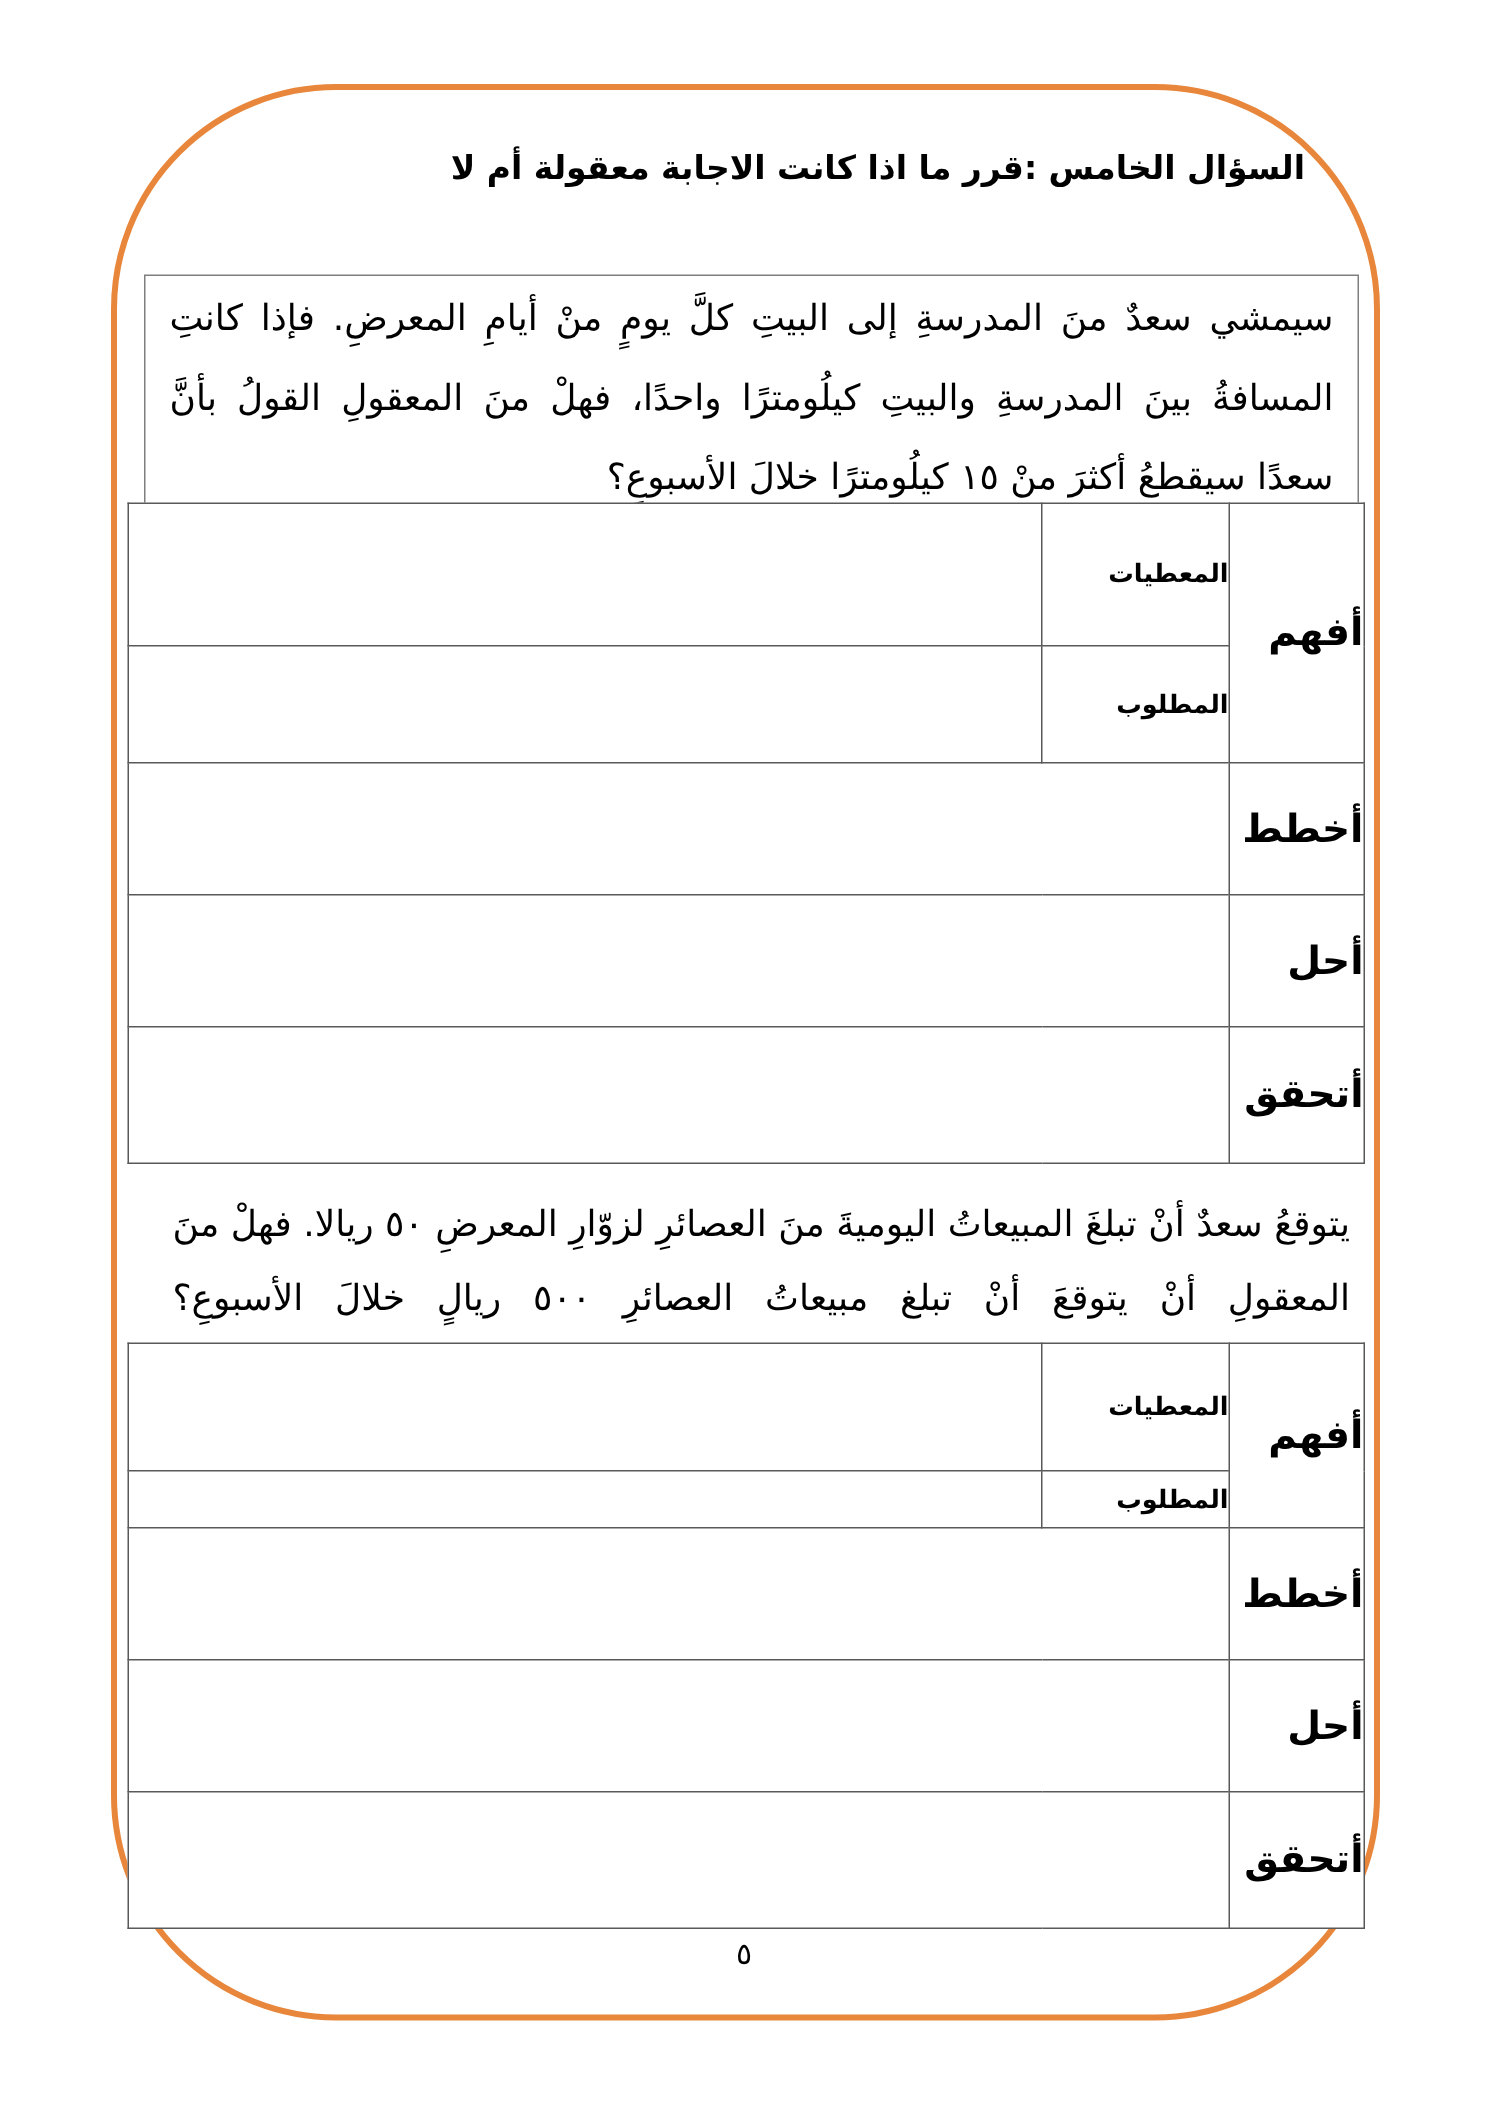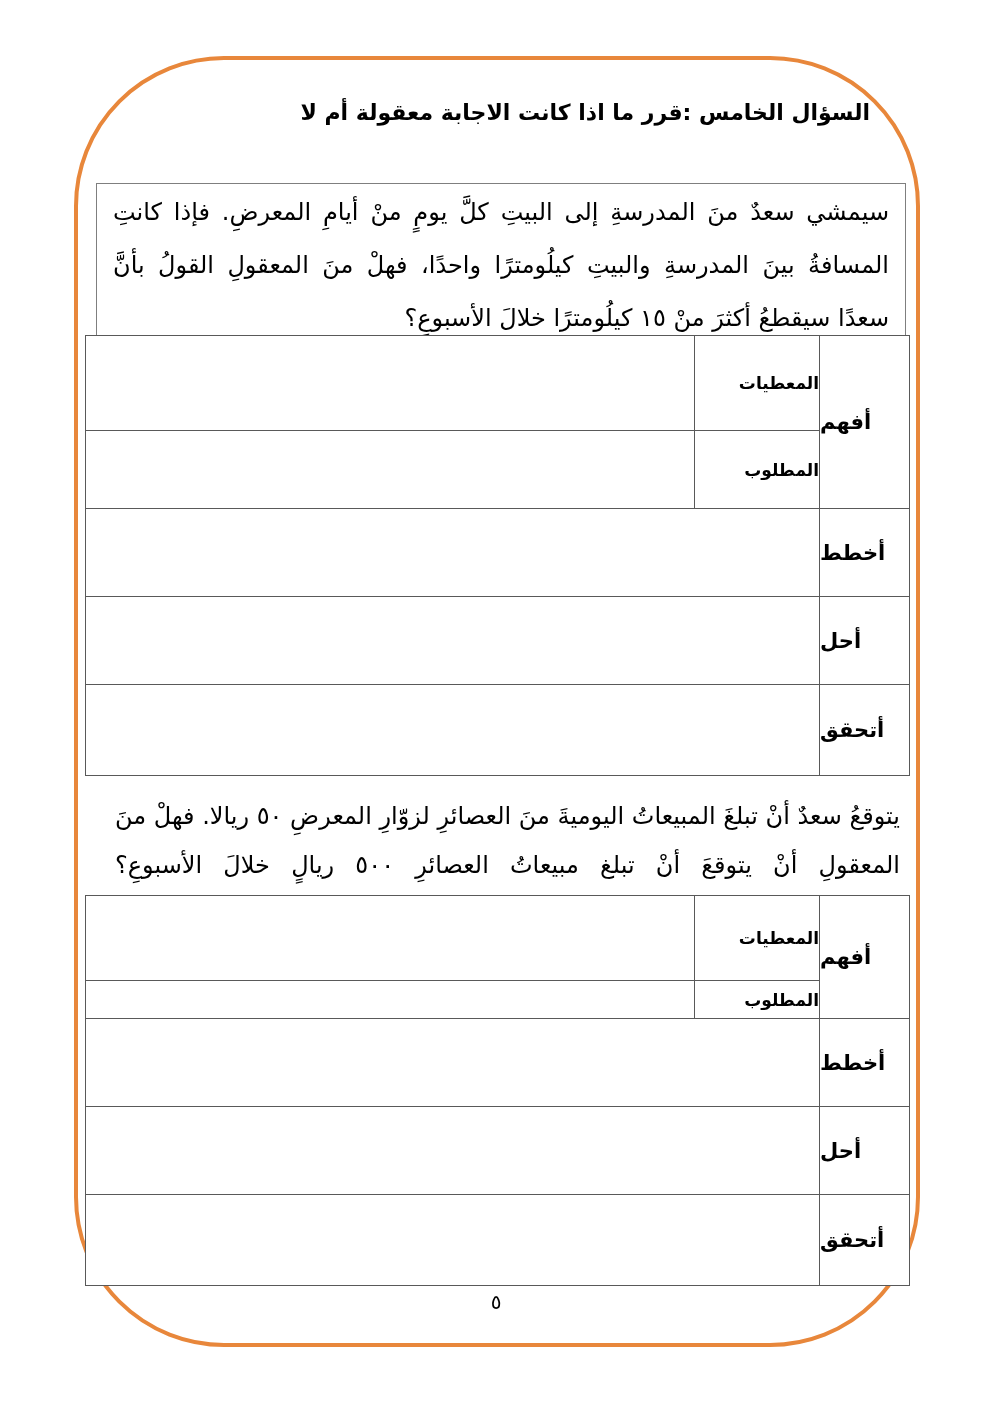--- a/index.html
+++ b/index.html
@@ -66,22 +66,22 @@
     direction: rtl;
     background: #ffffff;
   }
   .t1 { left: 85px; top: 335px; width: 825px; }
   .t2 { left: 85px; top: 895px; width: 825px; }
   .answer-table td { border: 1px solid #595959; padding: 0; }
   .col-label { width: 90px; }
   .col-sub { width: 125px; }
   .label-cell {
     font-weight: bold;
-    font-size: 21px;
-    text-align: left;
+    font-size: 26px;
+    text-align: right;
     vertical-align: middle;
   }
   .sub-cell {
     font-weight: bold;
     font-size: 17px;
     vertical-align: middle;
   }
   .content-cell { background: #ffffff; }
   .t1 .r1 { height: 95px; }
   .t1 .r2 { height: 78px; }

